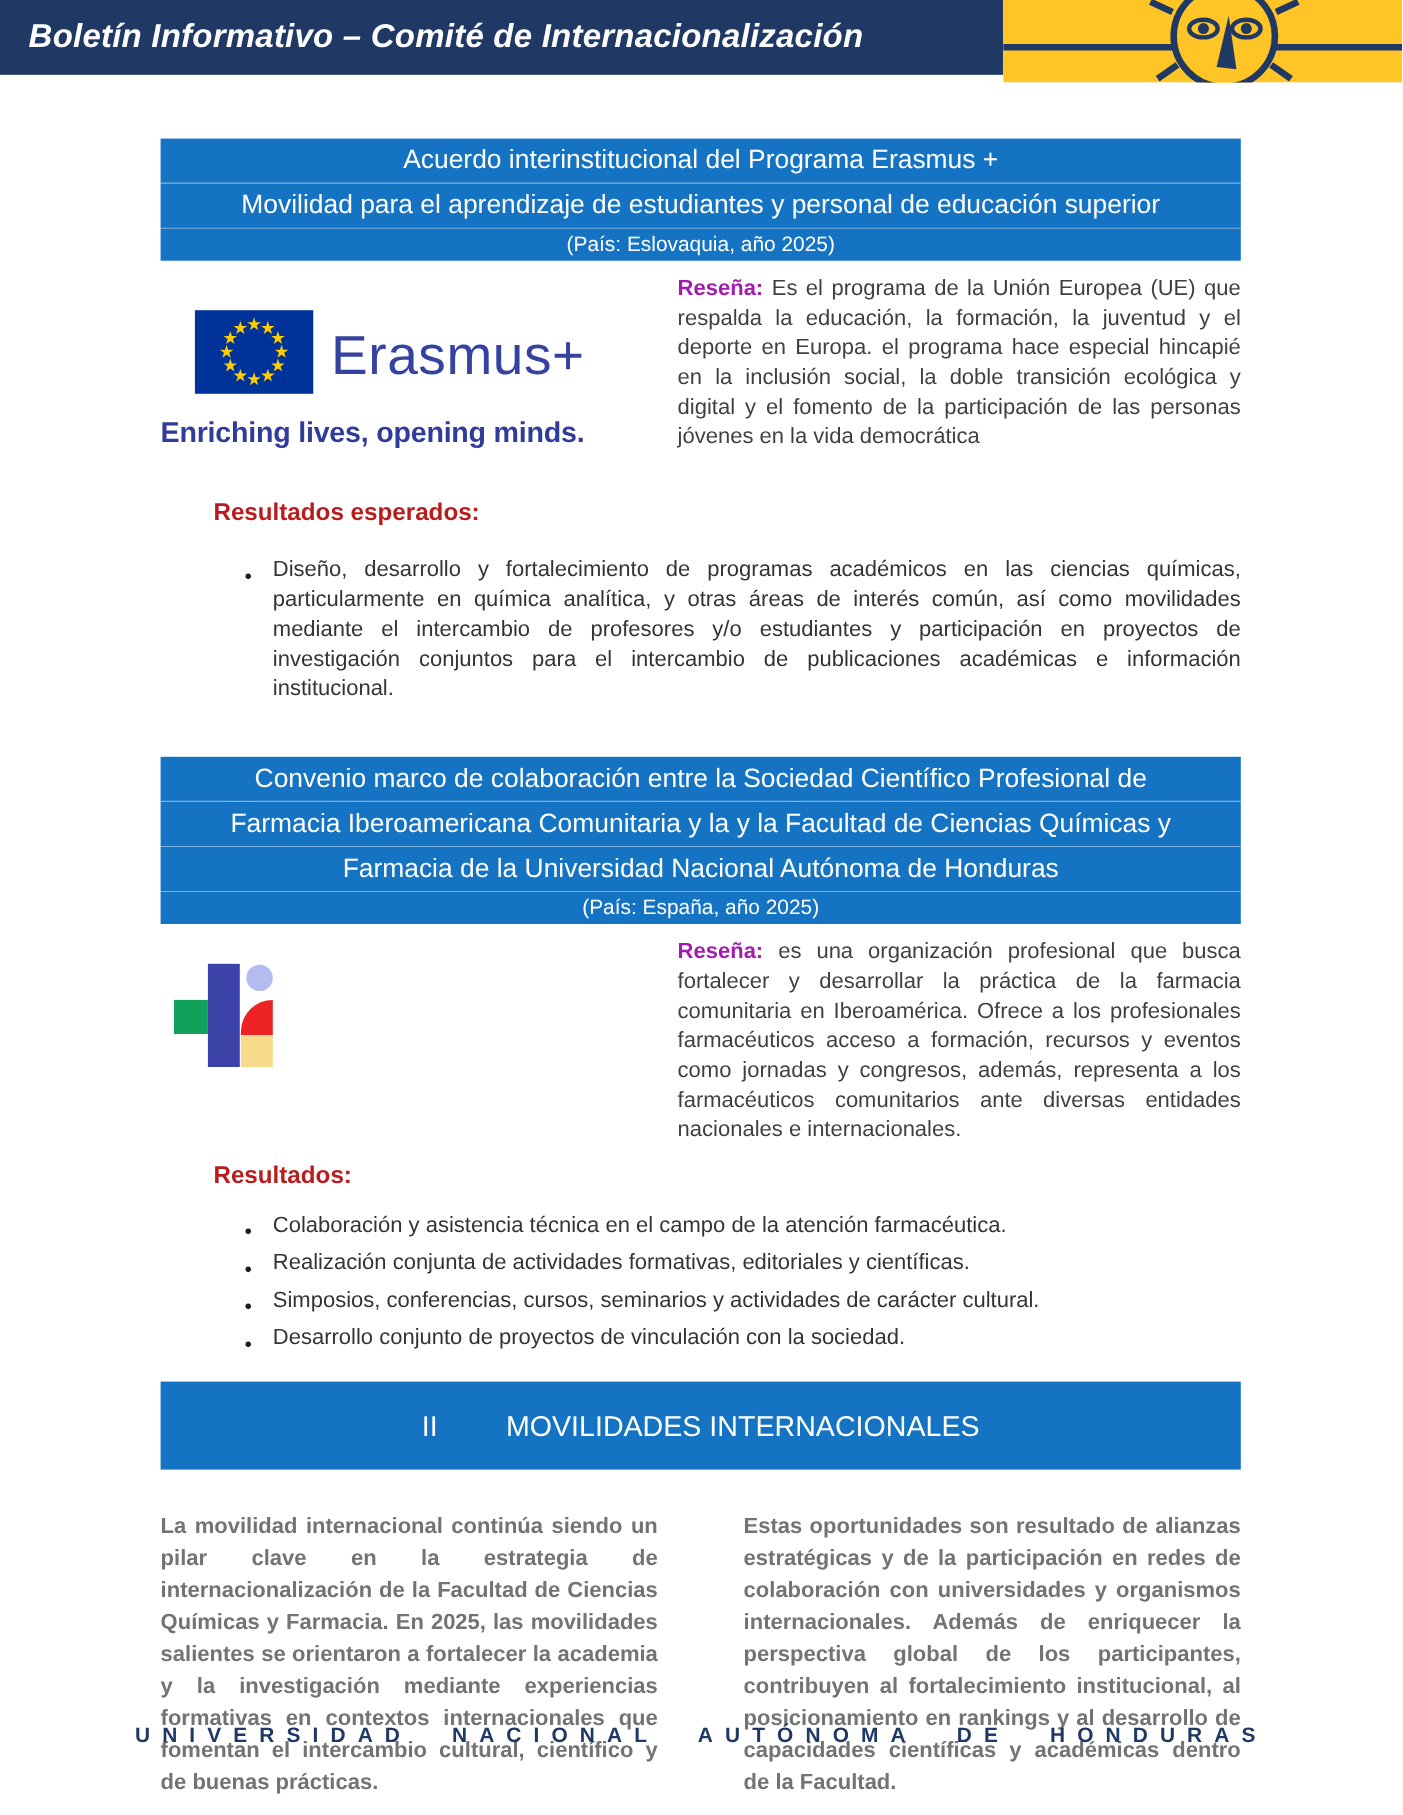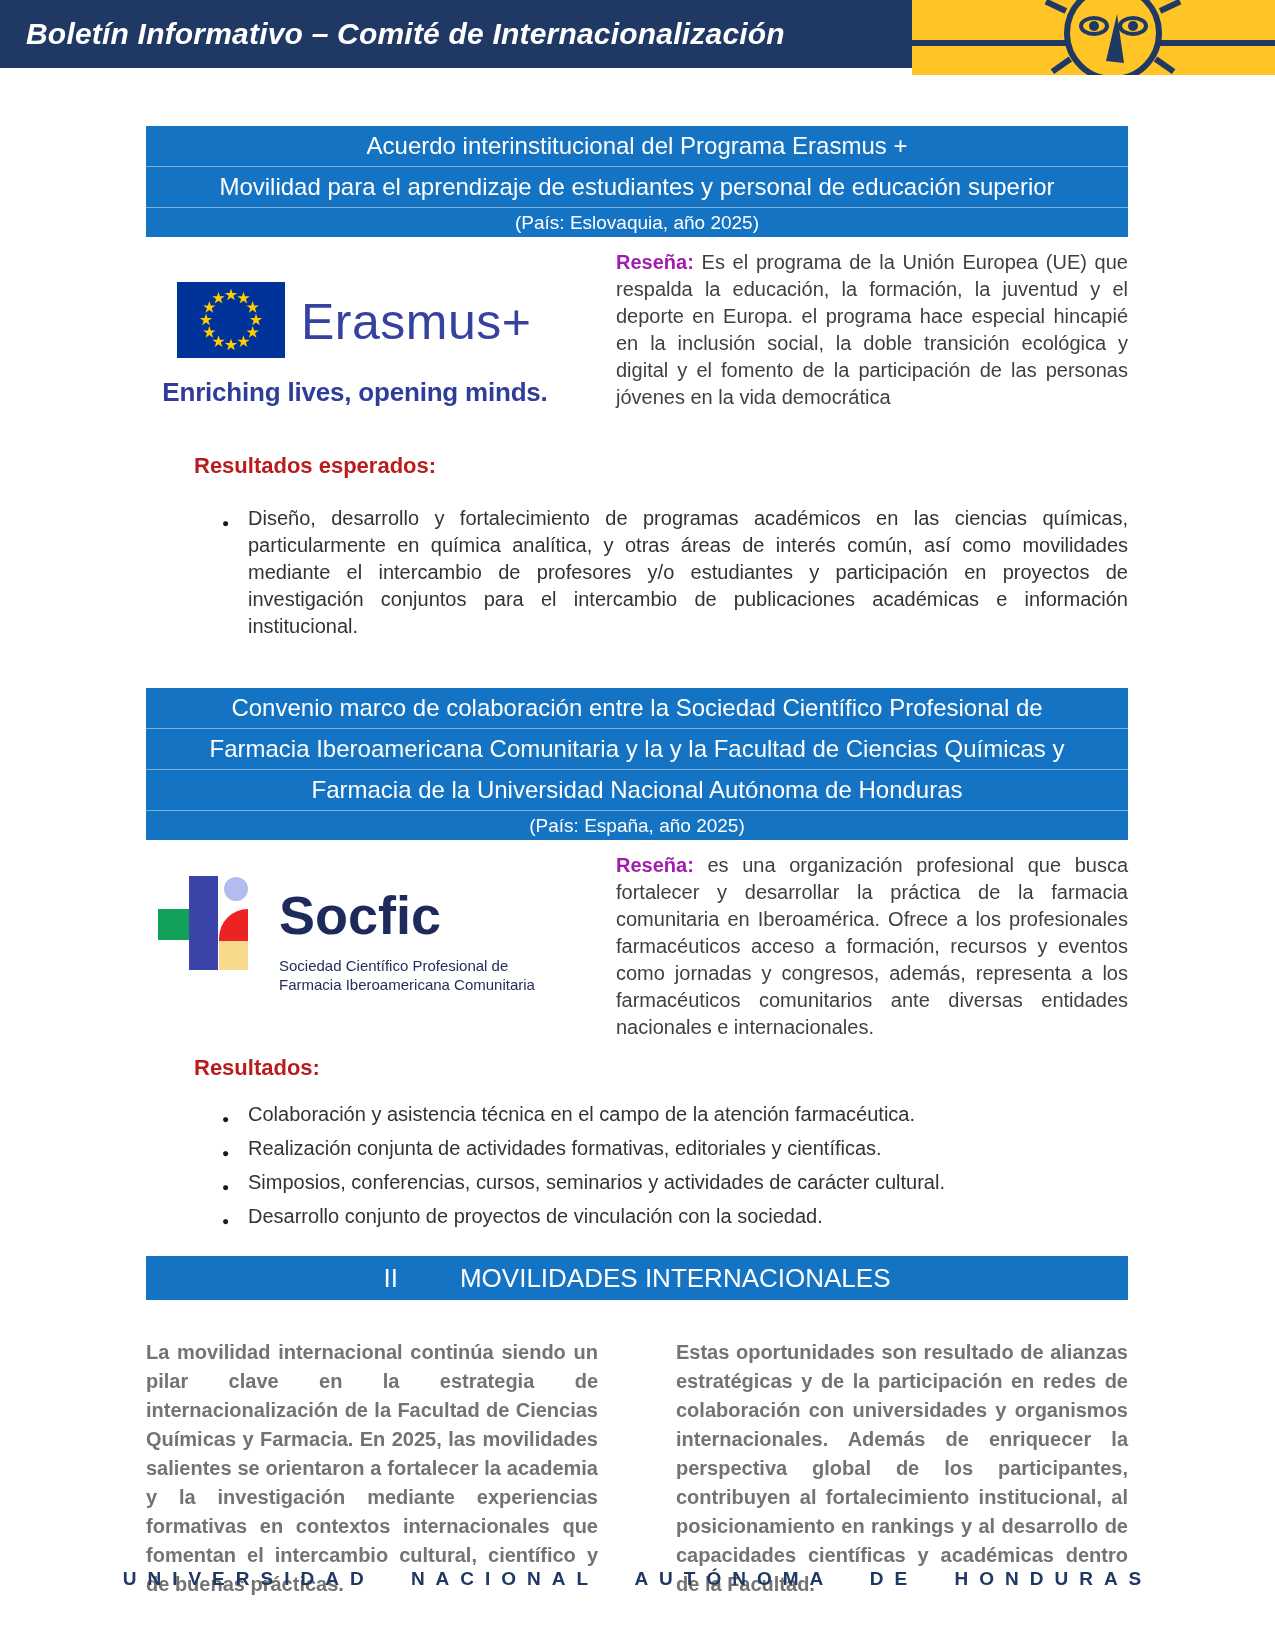--- a/index.html
+++ b/index.html
@@ -25,29 +25,29 @@
   
   .content{position:absolute;left:146px;top:68px;width:982px;}
   
   .banner{background:#1473C2;color:#ffffff;text-align:center;}
   .banner-row{padding:6px 10px;font-size:24px;line-height:28px;}
   .banner-row + .banner-row{border-top:1px solid rgba(255,255,255,0.45);}
   .banner-row.country{font-size:19px;line-height:21px;padding:4px 26px;}
   .banner1{margin-top:58px;}
   .banner2{margin-top:48px;}
   .banner3{margin-top:26px;display:flex;justify-content:center;align-items:center;
-           gap:62px;padding:6px 0;font-size:26px;line-height:32px;}
+           gap:62px;padding:24px 0;font-size:26px;line-height:32px;}
   
   .logo-row{display:flex;margin-top:12px;}
   .logo-col{width:418px;flex:none;}
   .review-col{width:512px;flex:none;margin-left:52px;
     font-size:20px;line-height:27px;color:#3F3F3F;text-align:justify;}
   .review-col .label{font-weight:bold;color:#a21caf;}
   
-  .erasmus-logo{padding-top:32px;text-align:center;}
+  .erasmus-logo{padding-top:32px;}
   .erasmus-top{display:flex;align-items:center;}
   .eu-flag{margin-left:31px;flex:none;}
   .erasmus-word{font-size:50px;color:#3542A0;margin-left:16px;letter-spacing:0.5px;}
   .erasmus-tagline{font-size:26px;font-weight:bold;color:#2F3C99;margin-top:14px;letter-spacing:-0.2px;}
   
   .socfic-logo{padding-top:24px;display:flex;}
   .socfic-mark{margin-left:12px;flex:none;}
   .socfic-right{margin-left:26px;padding-top:8px;}
   .socfic-word{font-size:54px;font-weight:bold;color:#1F2A5C;letter-spacing:0px;}
   .socfic-caption{font-size:15px;line-height:19px;color:#242E5D;margin-top:10px;}
@@ -168,27 +168,20 @@
       <div class="logo-col socfic-logo">
         <span class="socfic-mark">
           <svg width="95" height="95" viewBox="0 0 95 95" xmlns="http://www.w3.org/2000/svg">
             <rect x="0" y="33" width="31" height="31" fill="#12A15A"></rect>
             <rect x="31" y="0" width="29" height="94" fill="#3C43A8"></rect>
             <circle cx="78" cy="13" r="12" fill="#B3BCEF"></circle>
             <path d="M90,33 L90,65 L61,65 L61,62 A29,29 0 0 1 90,33 Z" fill="#ED2224"></path>
             <rect x="61" y="65" width="29" height="29" fill="#F7DA8B"></rect>
           </svg>
         </span>
-        <div class="socfic-right">
-          <div class="socfic-word">Socfic</div>
-          <div class="socfic-caption">
-            <div>Sociedad Científico Profesional de</div>
-            <div>Farmacia Iberoamericana Comunitaria</div>
-          </div>
-        </div>
       </div>
       <div class="review-col">
         <span class="label">Reseña:</span>
         <span>es una organización profesional que busca fortalecer y desarrollar la práctica de la farmacia comunitaria en Iberoamérica. Ofrece a los profesionales farmacéuticos acceso a formación, recursos y eventos como jornadas y congresos, además, representa a los farmacéuticos comunitarios ante diversas entidades nacionales e internacionales.</span>
       </div>
     </div>
 
     <div class="h-bold h-results">Resultados:</div>
     <ul class="bullets tight">
       <li>Colaboración y asistencia técnica en el campo de la atención farmacéutica.</li>

